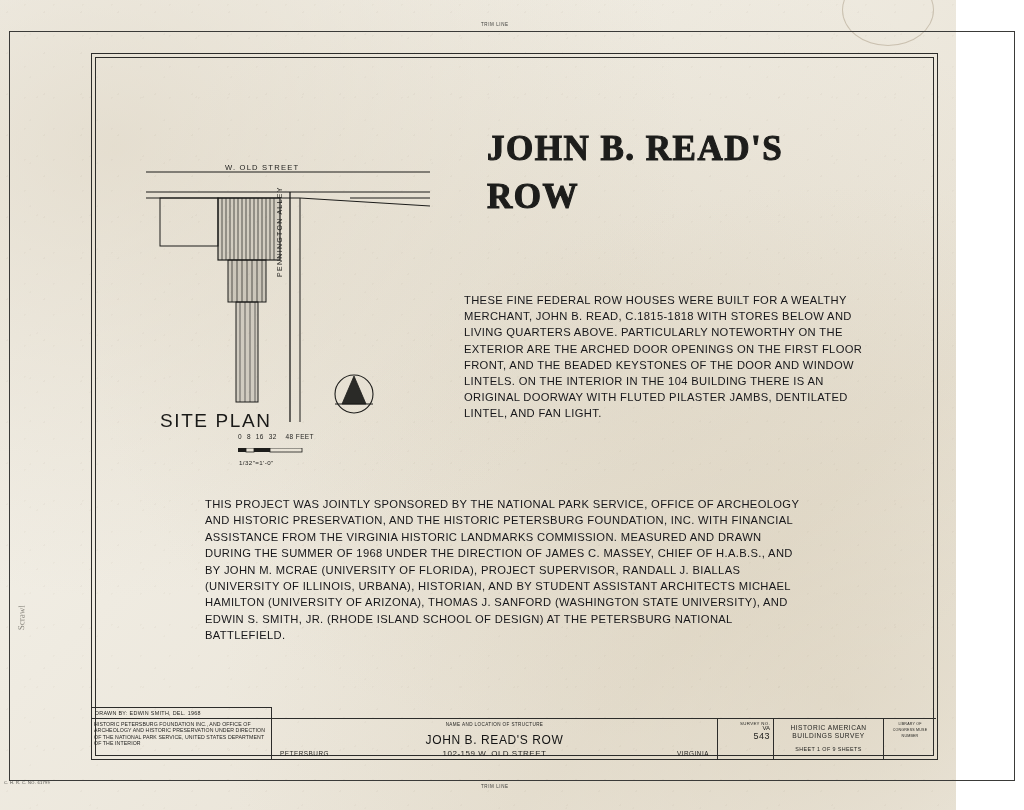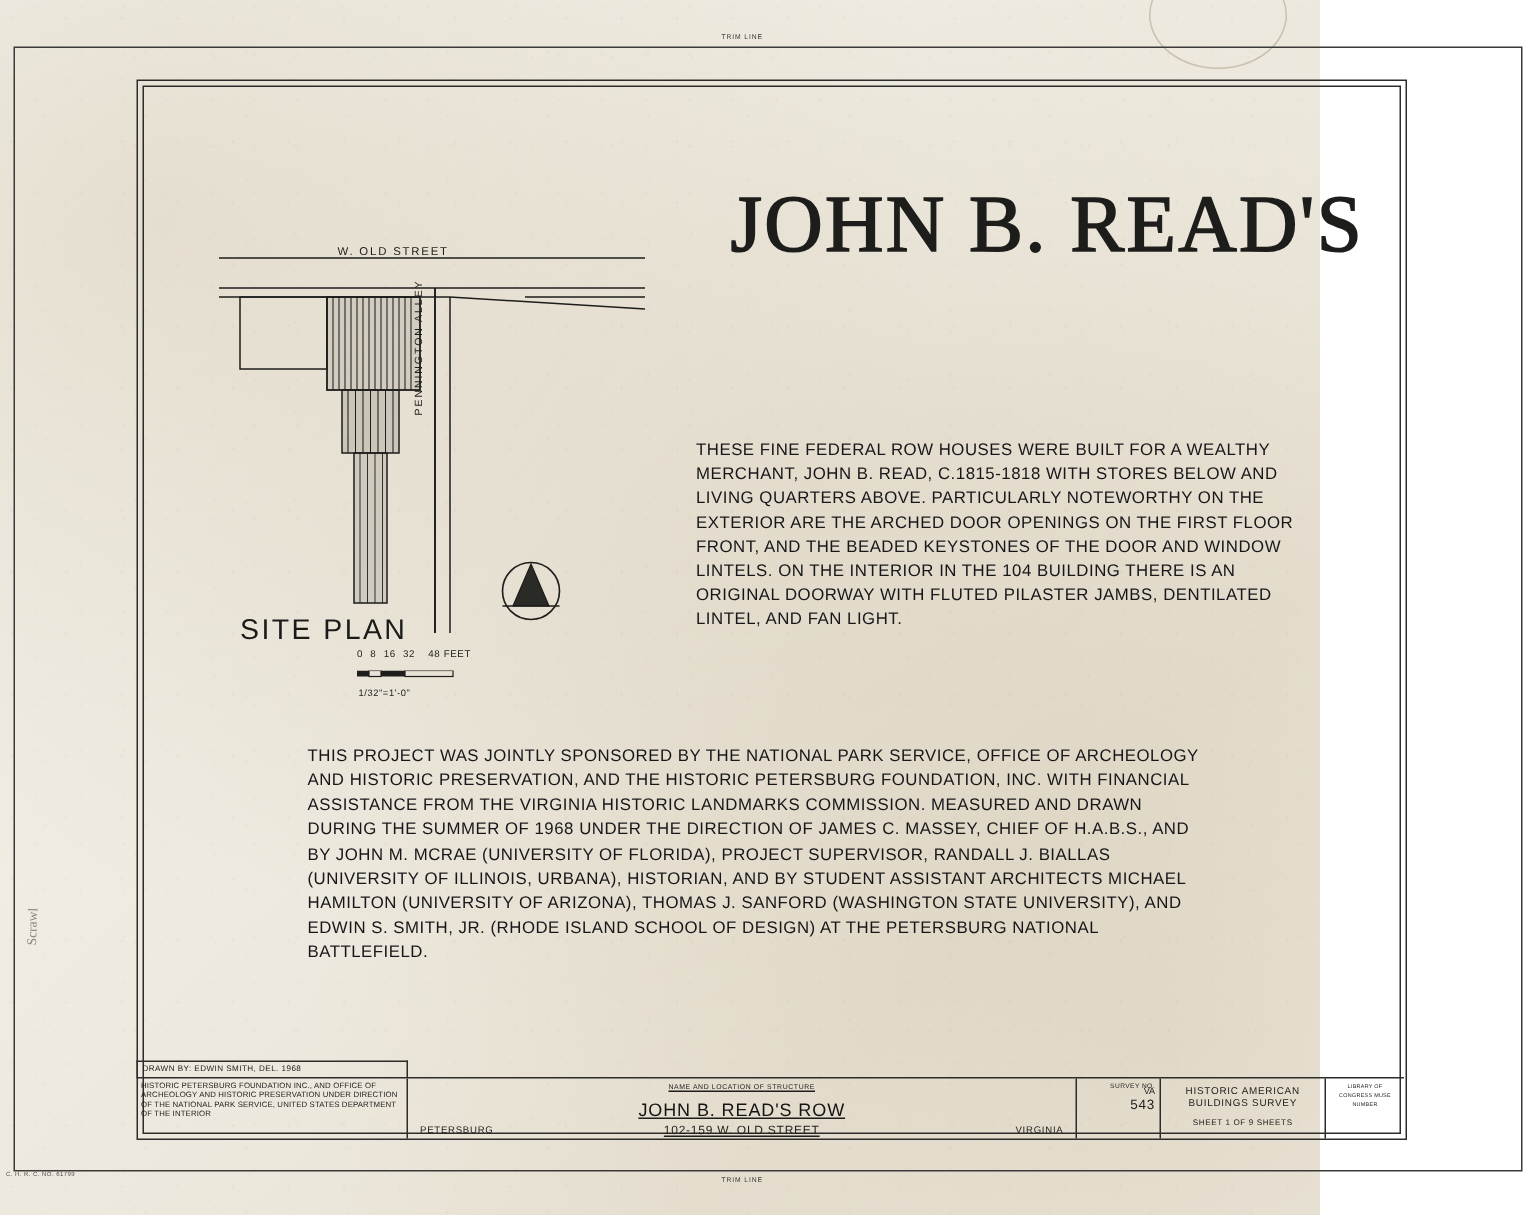--- a/index.html
+++ b/index.html
@@ -4,21 +4,21 @@
 <style>
   html,body{margin:0;padding:0;}
   body{
     width:1024px;height:810px;
     background:#ffffff;
     font-family:"Liberation Sans", sans-serif;
     overflow:hidden;
   }
   #sheet{
     position:relative;
-    width:880px;height:810px;
+    width:956px;height:810px;
     background:#f3f0e9;
     background-image:
       radial-gradient(ellipse at 12% 18%, rgba(216,206,186,.55) 0%, rgba(216,206,186,0) 48%),
       radial-gradient(ellipse at 88% 86%, rgba(212,201,178,.50) 0%, rgba(212,201,178,0) 52%),
       radial-gradient(ellipse at 62% 42%, rgba(205,193,169,.28) 0%, rgba(205,193,169,0) 60%),
       linear-gradient(135deg,#f7f5ef 0%,#efebe1 40%,#e9e3d6 75%,#f2eee5 100%);
     filter:none;
   }
   
   #grain{
@@ -51,22 +51,22 @@
   }
   .inner-frame2{
     position:absolute;left:95px;top:57px;width:837px;height:697px;
     border:.8px solid #2c2c2a;
   }
 
   
   .big-title{
     position:absolute;left:487px;top:125px;width:430px;
     font-family:"Liberation Serif", serif;
-    font-weight:400;
-    font-size:54px;
+    font-weight:700;
+    font-size:35px;
     line-height:48px;
     letter-spacing:1.5px;
     color:transparent;
     -webkit-text-stroke:1.1px #1d1d1b;
     text-shadow:0 0 0 #1d1d1b;
   }
   .big-title .l2{display:block;}
 
   
   .para{
@@ -124,21 +124,21 @@
   }
   #titleblock .cell:last-child{border-right:none;}
   .tb-credits{width:181px;line-height:6.4px;letter-spacing:.1px;text-transform:uppercase;}
   .tb-drawnby{
     position:absolute;left:91px;top:707px;width:181px;height:11px;
     border:1px solid #2c2c2a;border-bottom:none;
     font-size:5.4px;letter-spacing:.3px;color:#1d1d1b;
     padding:2px 3px;box-sizing:border-box;text-transform:uppercase;
   }
   .tb-name{
-    flex:1;text-align:center;position:relative;text-decoration:underline;
+    flex:1;text-align:center;position:relative;
   }
   .tb-name .hdr{font-size:4.6px;letter-spacing:.4px;text-transform:uppercase;margin-top:1px;}
   .tb-name .main{
     font-size:12px;letter-spacing:.6px;margin-top:6px;color:#141414;font-weight:400;
   }
   .tb-name .addr{font-size:8px;letter-spacing:.5px;margin-top:2px;}
   .tb-name .city{position:absolute;left:8px;bottom:2px;font-size:6.4px;letter-spacing:.5px;}
   .tb-name .state{position:absolute;right:8px;bottom:2px;font-size:6.4px;letter-spacing:.5px;}
   .tb-survey{width:56px;text-align:right;}
   .tb-survey .hdr{font-size:4.4px;letter-spacing:.3px;}
@@ -258,20 +258,21 @@
       <rect x="0" y="0" width="8" height="4" fill="#1d1d1b"></rect>
       <rect x="8" y="0" width="8" height="4" fill="none" stroke="#1d1d1b" stroke-width=".8"></rect>
       <rect x="16" y="0" width="16" height="4" fill="#1d1d1b"></rect>
       <rect x="32" y="0" width="32" height="4" fill="none" stroke="#1d1d1b" stroke-width=".8"></rect>
     </svg>
     <div id="scale-ratio">1/32"=1'-0"</div>
   </div>
 
   <div class="big-title">
     <span>JOHN B. READ'S</span>
+    <span class="l2">ROW</span>
   </div>
 
   <div class="para" id="desc">These fine Federal row houses were built for a wealthy merchant, John B. Read, c.1815-1818 with stores below and living quarters above. Particularly noteworthy on the exterior are the arched door openings on the first floor front, and the beaded keystones of the door and window lintels. On the interior in the 104 building there is an original doorway with fluted pilaster jambs, dentilated lintel, and fan light.</div>
   <div class="para" id="credit">This project was jointly sponsored by the National Park Service, Office of Archeology and Historic Preservation, and the Historic Petersburg Foundation, Inc. with financial assistance from the Virginia Historic Landmarks Commission. Measured and drawn during the summer of 1968 under the direction of James C. Massey, Chief of H.A.B.S., and by John M. McRae (University of Florida), Project Supervisor, Randall J. Biallas (University of Illinois, Urbana), Historian, and by Student Assistant Architects Michael Hamilton (University of Arizona), Thomas J. Sanford (Washington State University), and Edwin S. Smith, Jr. (Rhode Island School of Design) at the Petersburg National Battlefield.</div>
 
   <div class="tb-drawnby">DRAWN BY:  EDWIN SMITH, DEL. 1968</div>
 
   <div id="titleblock">
     <div class="cell tb-credits">HISTORIC PETERSBURG FOUNDATION INC., AND OFFICE OF ARCHEOLOGY AND HISTORIC PRESERVATION UNDER DIRECTION OF THE NATIONAL PARK SERVICE, UNITED STATES DEPARTMENT OF THE INTERIOR</div>
 

